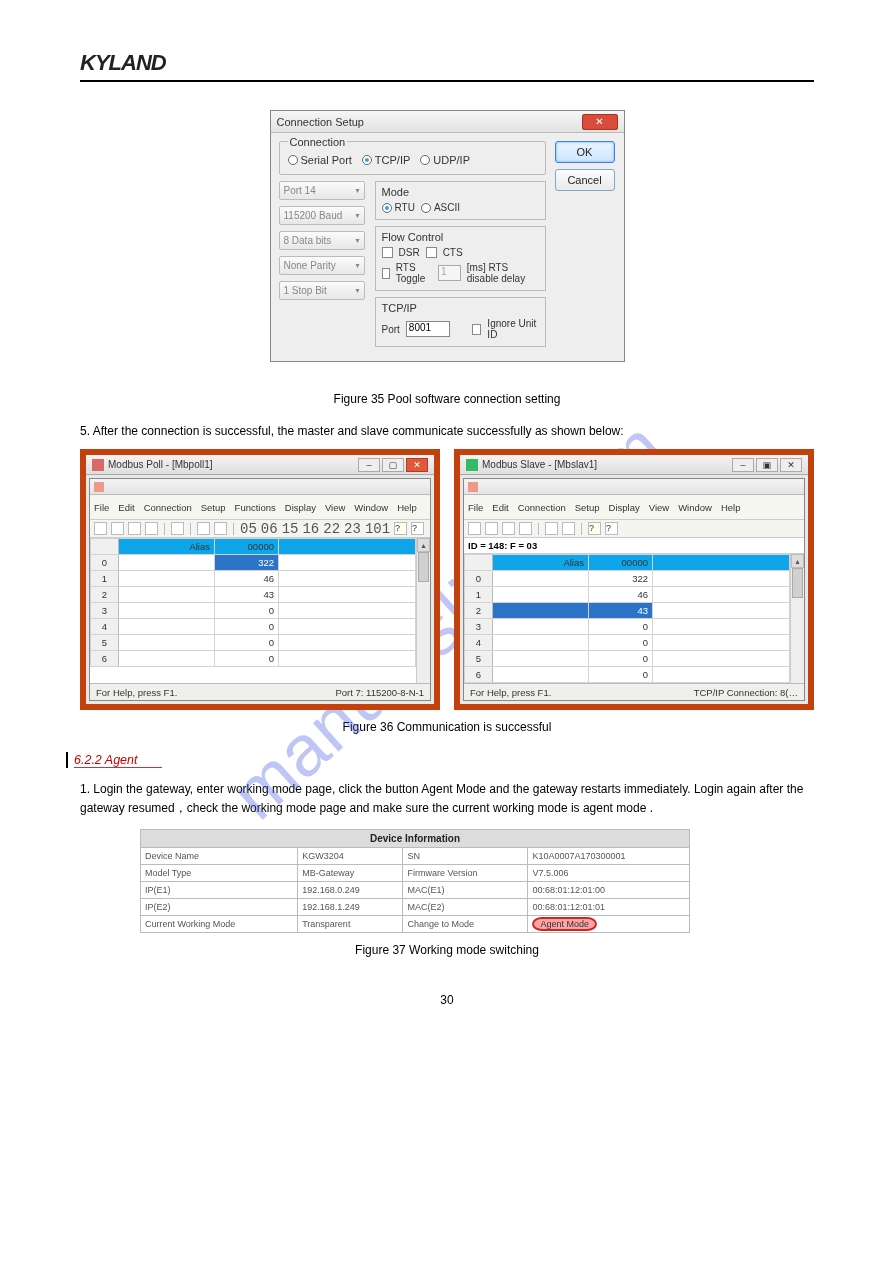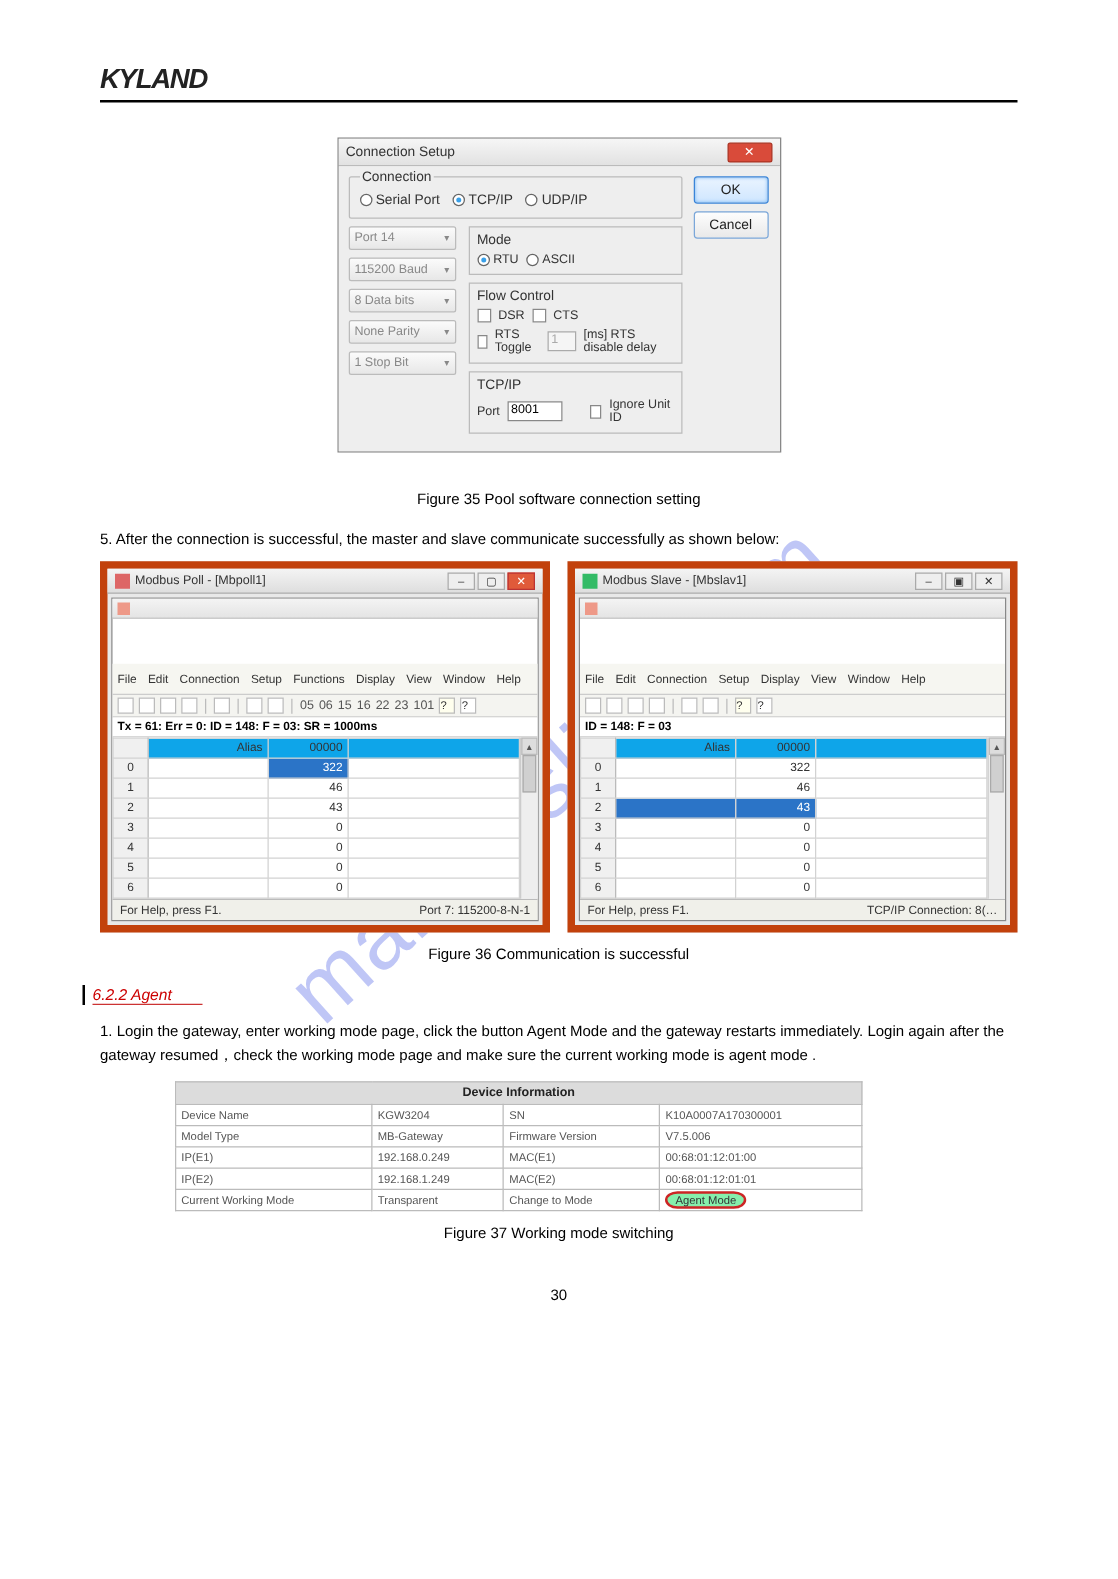--- a/index.html
+++ b/index.html
@@ -44,26 +44,26 @@
   .mb-win { flex:1; border:6px solid #c2410c; background:#e8e8e8; font-size:10px; color:#333; display:flex; flex-direction:column; position:relative; }
   .mb-title { height:20px; background:linear-gradient(#f4f4f4,#dedede); display:flex; align-items:center; padding:0 6px; border-bottom:1px solid #aaa; font-size:10px; }
   .mb-title .ico { width:12px; height:12px; background:#d66; margin-right:4px; display:inline-block; }
   .mb-title .ico.blue { background:#3b6; }
   .mb-title .wbtns { margin-left:auto; display:flex; gap:2px; }
   .wb { width:22px; height:14px; border:1px solid #aaa; background:#eee; display:flex; align-items:center; justify-content:center; font-size:9px; }
   .wb.red { background:#e05a3a; color:#fff; border-color:#b33; }
   .mb-inner { border:1px solid #888; margin:3px; background:#fff; display:flex; flex-direction:column; flex:1; }
   .mb-inner-title { height:16px; background:linear-gradient(#f4f4f4,#e4e4e4); display:flex; align-items:center; padding:0 4px; border-bottom:1px solid #bbb; font-size:9px; }
   .mb-inner-title .mico { width:10px; height:10px; background:#e98; margin-right:3px; display:inline-block; }
-  .menubar { height:16px; background:#f6f6f1; border-bottom:1px solid #ccc; display:flex; align-items:center; gap:9px; padding:12px 4px; font-size:9.5px; color:#333;margin-top:36px; }
+  .menubar { height:16px; background:#f6f6f1; border-bottom:1px solid #ccc; display:flex; align-items:center; gap:9px; padding:12px 4px; font-size:9.5px; color:#333; }
   .menubar span { }
   .toolbar { height:18px; background:#f4f4f0; border-bottom:1px solid #ccc; display:flex; align-items:center; gap:4px; padding:0 4px; font-size:9px; }
   .tb-ico { width:13px; height:13px; border:1px solid #bbb; background:#fff; }
   .tb-sep { width:1px; height:12px; background:#bbb; margin:0 2px; }
-  .tb-txt { font-size:10px; color:#555; }
+  .tb-txt { font-size:14px; color:#555;font-family:Liberation Mono, monospace; }
   .statusline { padding:2px 4px; font-size:9.5px; font-weight:bold; color:#000; border-bottom:1px solid #ccc; background:#fff; }
   .grid-wrap { flex:1; display:flex; background:#fff; }
   .grid { flex:1; }
   .grid table { border-collapse:collapse; width:100%; table-layout:fixed; }
   .grid th, .grid td { border:1px solid #d2d2d2; height:16px; font-size:9.5px; padding:0 4px; text-align:right; }
   .grid th { background:#0ea5e9; font-weight:normal; }
   .grid .rowhdr { background:#f0f0f0; text-align:center; width:28px; border-right:1px solid #bbb; }
   .grid .alias-col { width:96px; }
   .grid .val-col { width:64px; }
   .sel-cell0 { background:#2b74c7 !important; color:#fff !important; }
@@ -73,21 +73,21 @@
   .scrollbar .thumb { position:absolute; top:14px; left:1px; right:1px; height:30px; background:#d0d0d0; border:1px solid #aaa; }
   .statusbar { height:17px; background:#f0f0ea; border-top:1px solid #bbb; display:flex; align-items:center; padding:5px 6px; font-size:9.5px; justify-content:space-between; }
 
   .red-heading { color:#c00; font-style:italic; font-size:12.5px; border-bottom:1px solid #c33; width:88px; }
   .para { font-size:12px; line-height:1.6; margin-bottom:8px; }
 
   
   .dev-info { width:550px; margin:10px auto 0 60px; border:1px solid #bbb; border-collapse:collapse; font-size:9px; color:#555; }
   .dev-info th { background:#dcdcdc; border:1px solid #bbb; height:18px; font-weight:bold; text-align:center; font-size:10px; color:#222; }
   .dev-info td { border:1px solid #bbb; height:17px; padding:0 4px; }
-  .agent-btn { display:inline-block; border:2px solid #cc2525; border-radius:10px / 7px; padding:0 6px; font-size:9px; color:#333; background:#86efac; }
+  .agent-btn { display:inline-block; border:2px solid #cc2525; border-radius:10px / 7px; padding:0 6px; font-size:9px; color:#333; background:#fca5a5; }
 
   
   .watermark { position:absolute; left:50%; top:620px; transform:translate(-50%,-50%) rotate(-42deg); font-size:72px; color:rgba(72,93,230,0.35); font-weight:400; pointer-events:none; white-space:nowrap; letter-spacing:1px; }
 
   .pgnum { text-align:center; font-size:12px; margin-top:36px; }
 </style>
 </head>
 <body>
 
 <div class="page">
@@ -239,21 +239,20 @@
           <span class="tb-txt">05</span>
           <span class="tb-txt">06</span>
           <span class="tb-txt">15</span>
           <span class="tb-txt">16</span>
           <span class="tb-txt">22</span>
           <span class="tb-txt">23</span>
           <span class="tb-txt">101</span>
           <span class="tb-ico" style="background:#ffe;">?</span>
           <span class="tb-ico">?</span>
         </div>
-        <div class="statusline">Tx = 61: Err = 0: ID = 148: F = 03: SR = 1000ms</div>
         <div class="grid-wrap">
           <div class="grid">
             <table>
               <tbody>
                   <tr>
                     <th class="rowhdr"></th>
                     <th class="alias-col">Alias</th>
                     <th class="val-col">00000</th>
                     <th></th>
                   </tr>

